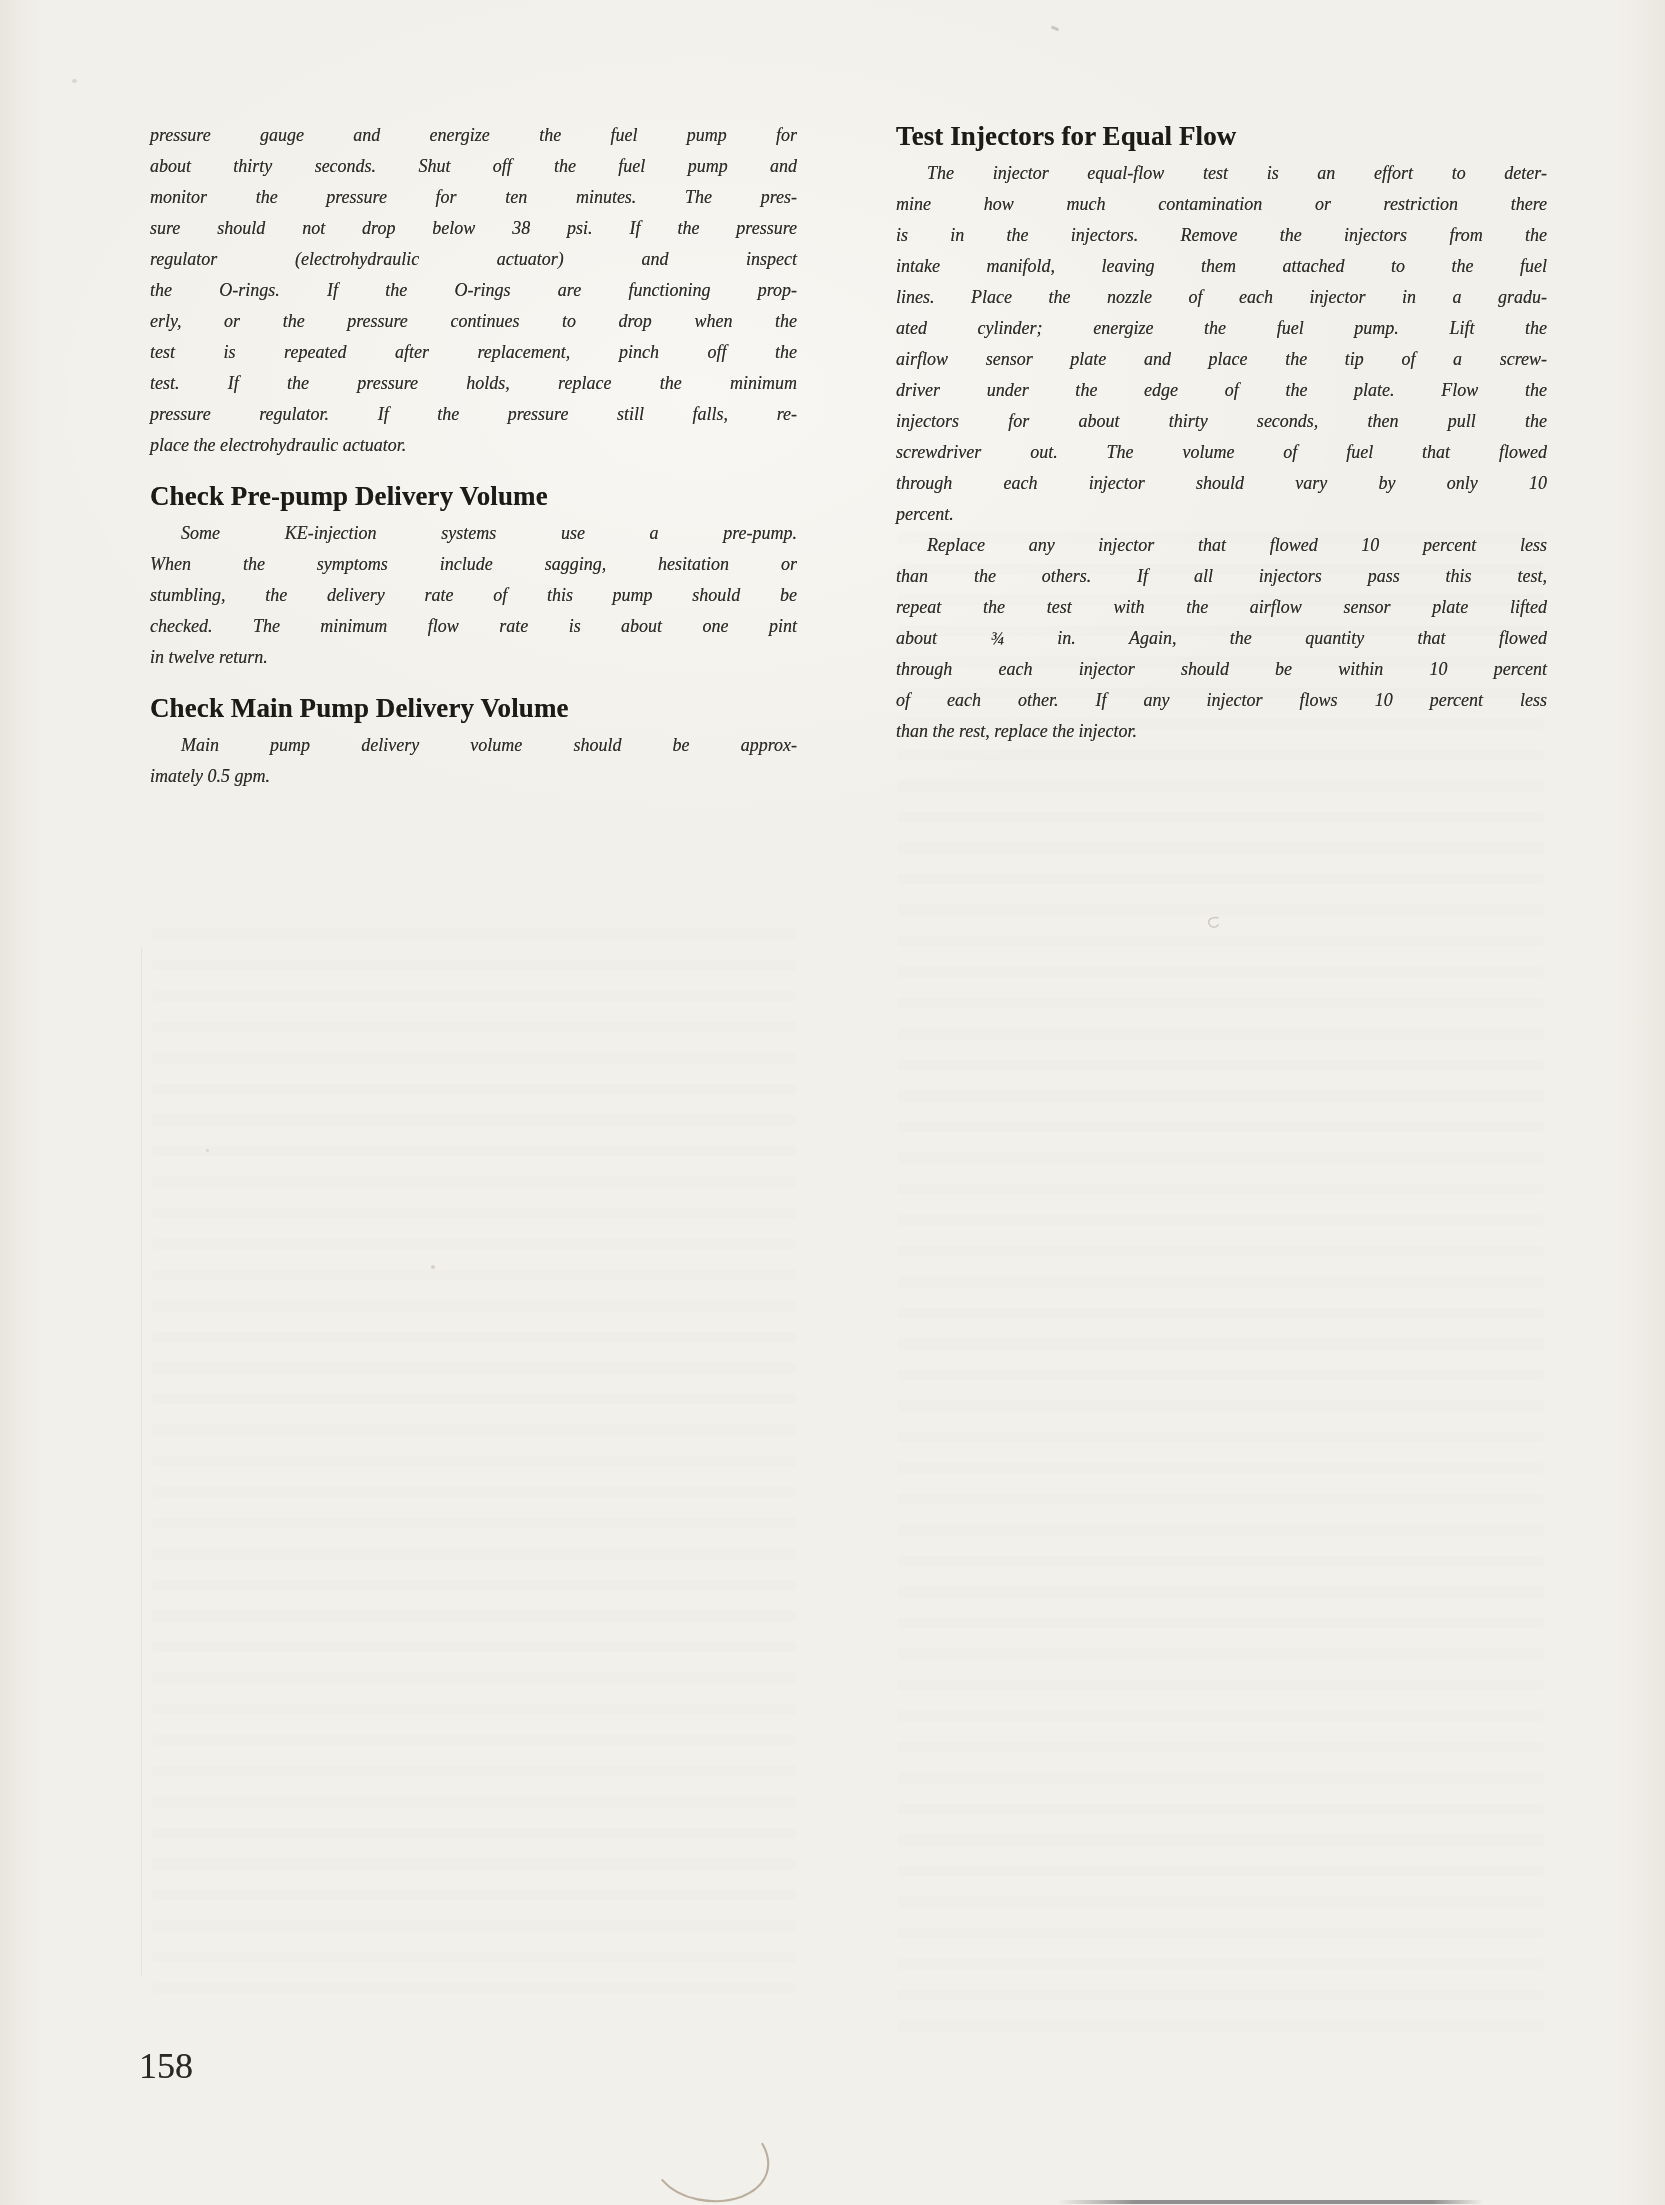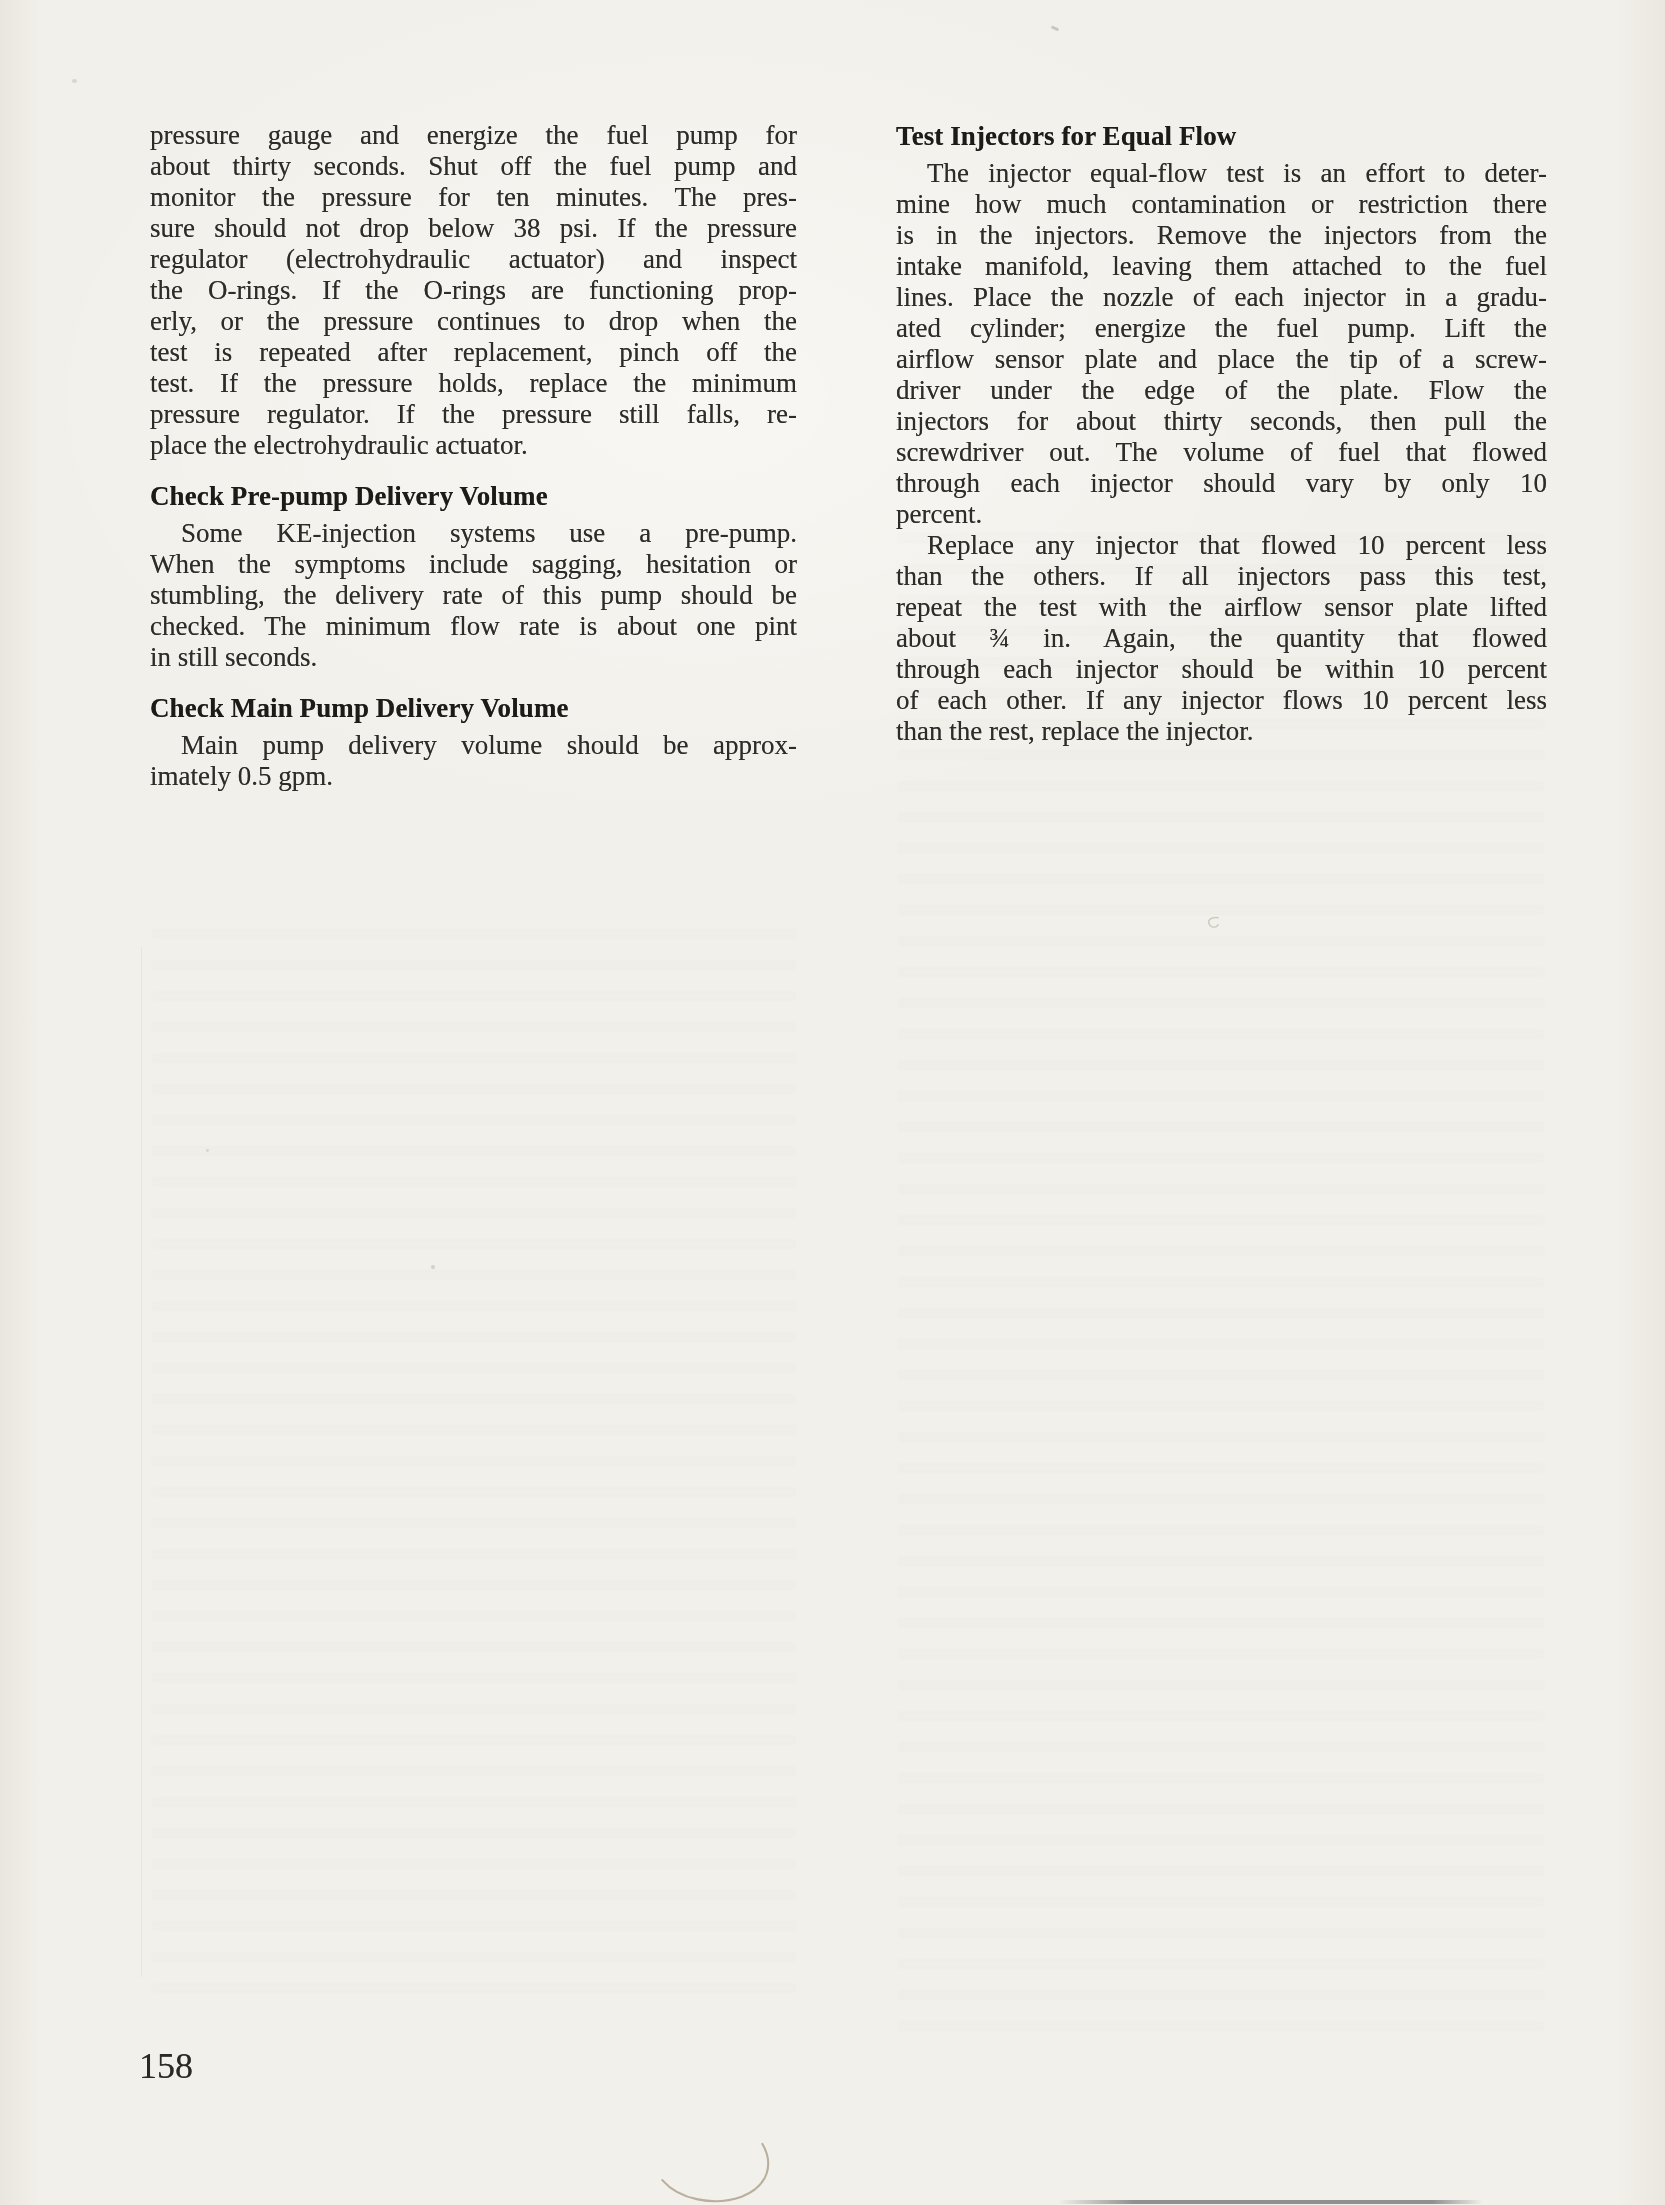--- a/index.html
+++ b/index.html
@@ -17,21 +17,21 @@
     background:
       radial-gradient(ellipse 975px 626px at 42% 18%, rgba(255,255,255,0.45), rgba(255,255,255,0) 70%),
       linear-gradient(to right, #e9e6df 0%, #f2f0ea 2.5%, #f2f0ea 97%, #eae7e0 100%),
       linear-gradient(to bottom, #f4f2ec 0%, #f1efe9 60%, #efece4 96.5%, #e9e2d0 100%),
       #f1efe9;
   }
   .column { position: absolute; color: #2e2c29; }
   #col-left  { left: 150px;  top: 120px; width: 647px; }
   #col-right { left: 896px; top: 120px; width: 651px; }
 
-  .block-para { font-size: 27px; line-height: 31px; }
+  .block-para { font-size: 18px; line-height: 31px; font-style: italic; }
   .tline {
     text-align: justify;
     text-align-last: justify;
     white-space: normal;
     text-shadow: 0 0 0.5px rgba(46,44,41,0.6);
   }
   .tline:last-child { text-align-last: left; }
   .block-para.indent .tline:first-child { text-indent: 31px; }
 
   .block-heading {
@@ -118,21 +118,21 @@
         <div class="tline">test. If the pressure holds, replace the minimum</div>
         <div class="tline">pressure regulator. If the pressure still falls, re-</div>
         <div class="tline">place the electrohydraulic actuator.</div>
       </div>
       <div class="block-heading">Check Pre-pump Delivery Volume</div>
       <div class="block-para indent">
         <div class="tline">Some KE-injection systems use a pre-pump.</div>
         <div class="tline">When the symptoms include sagging, hesitation or</div>
         <div class="tline">stumbling, the delivery rate of this pump should be</div>
         <div class="tline">checked. The minimum flow rate is about one pint</div>
-        <div class="tline">in still seconds.</div>
+        <div class="tline">in twelve return.</div>
       </div>
       <div class="block-heading">Check Main Pump Delivery Volume</div>
       <div class="block-para indent">
         <div class="tline">Main pump delivery volume should be approx-</div>
         <div class="tline">imately 0.5 gpm.</div>
       </div>
     </div>
   <div id="col-right" class="column">
       <div class="block-heading">Test Injectors for Equal Flow</div>
       <div class="block-para indent">

